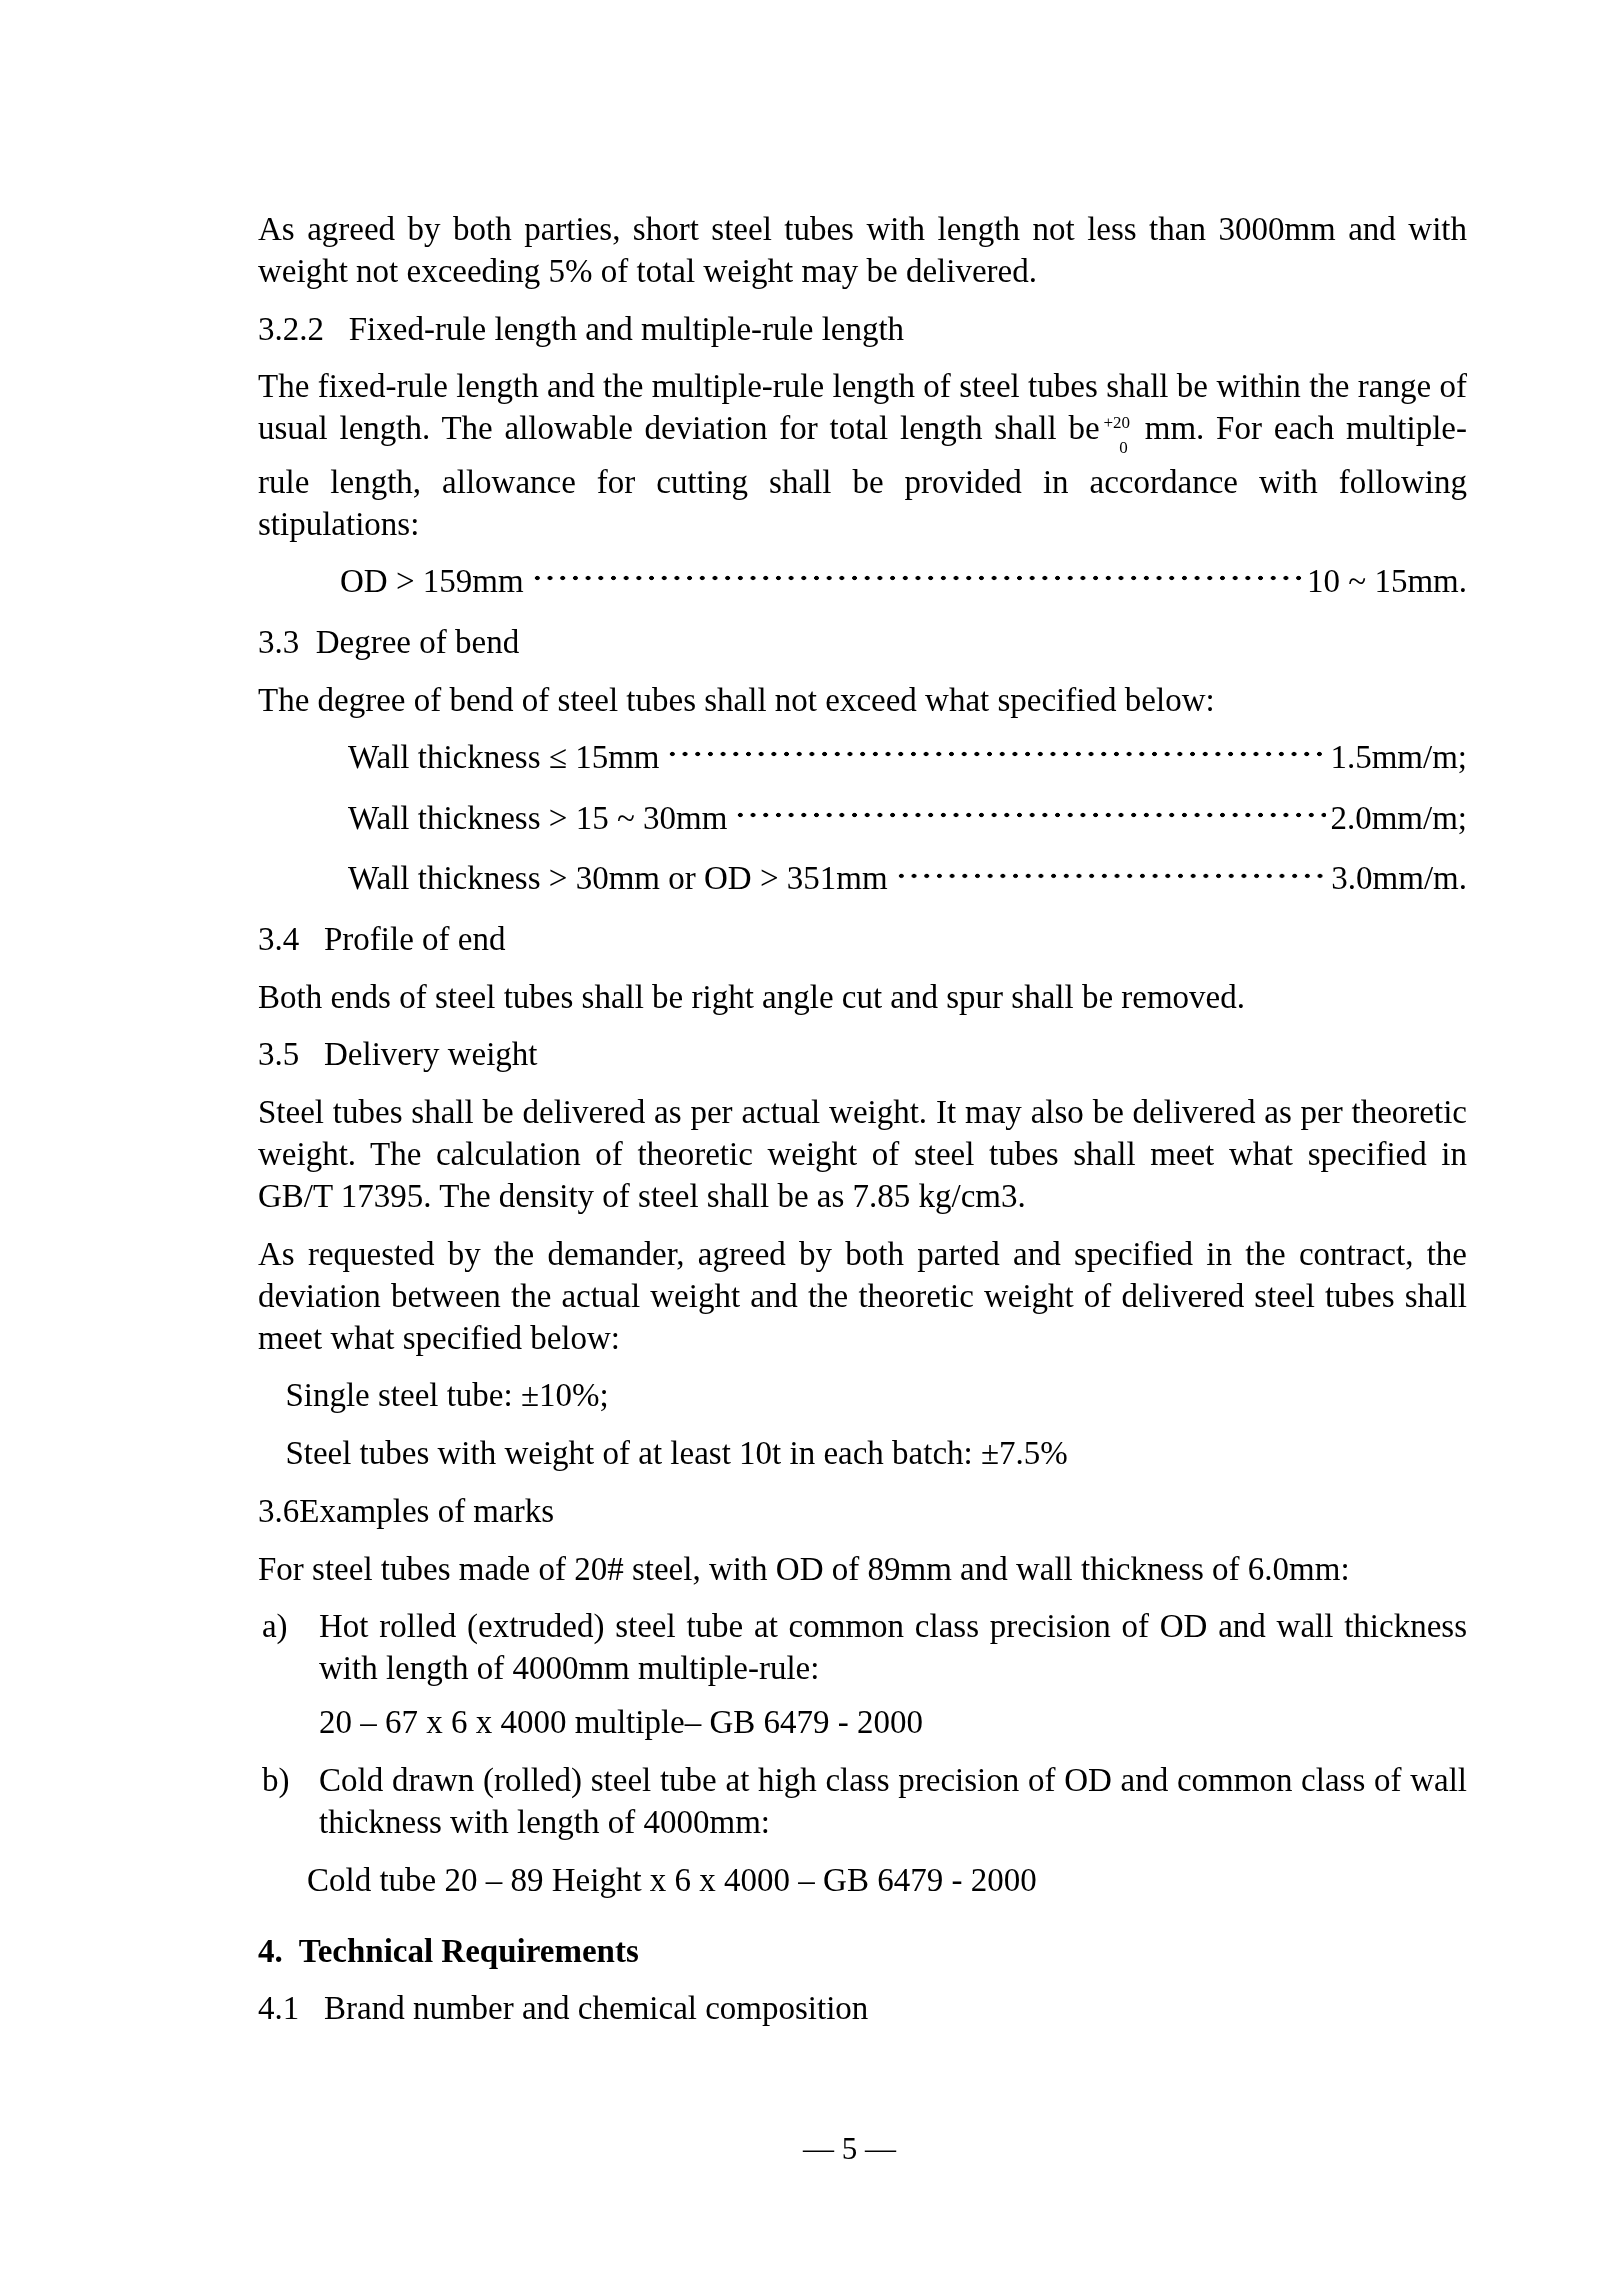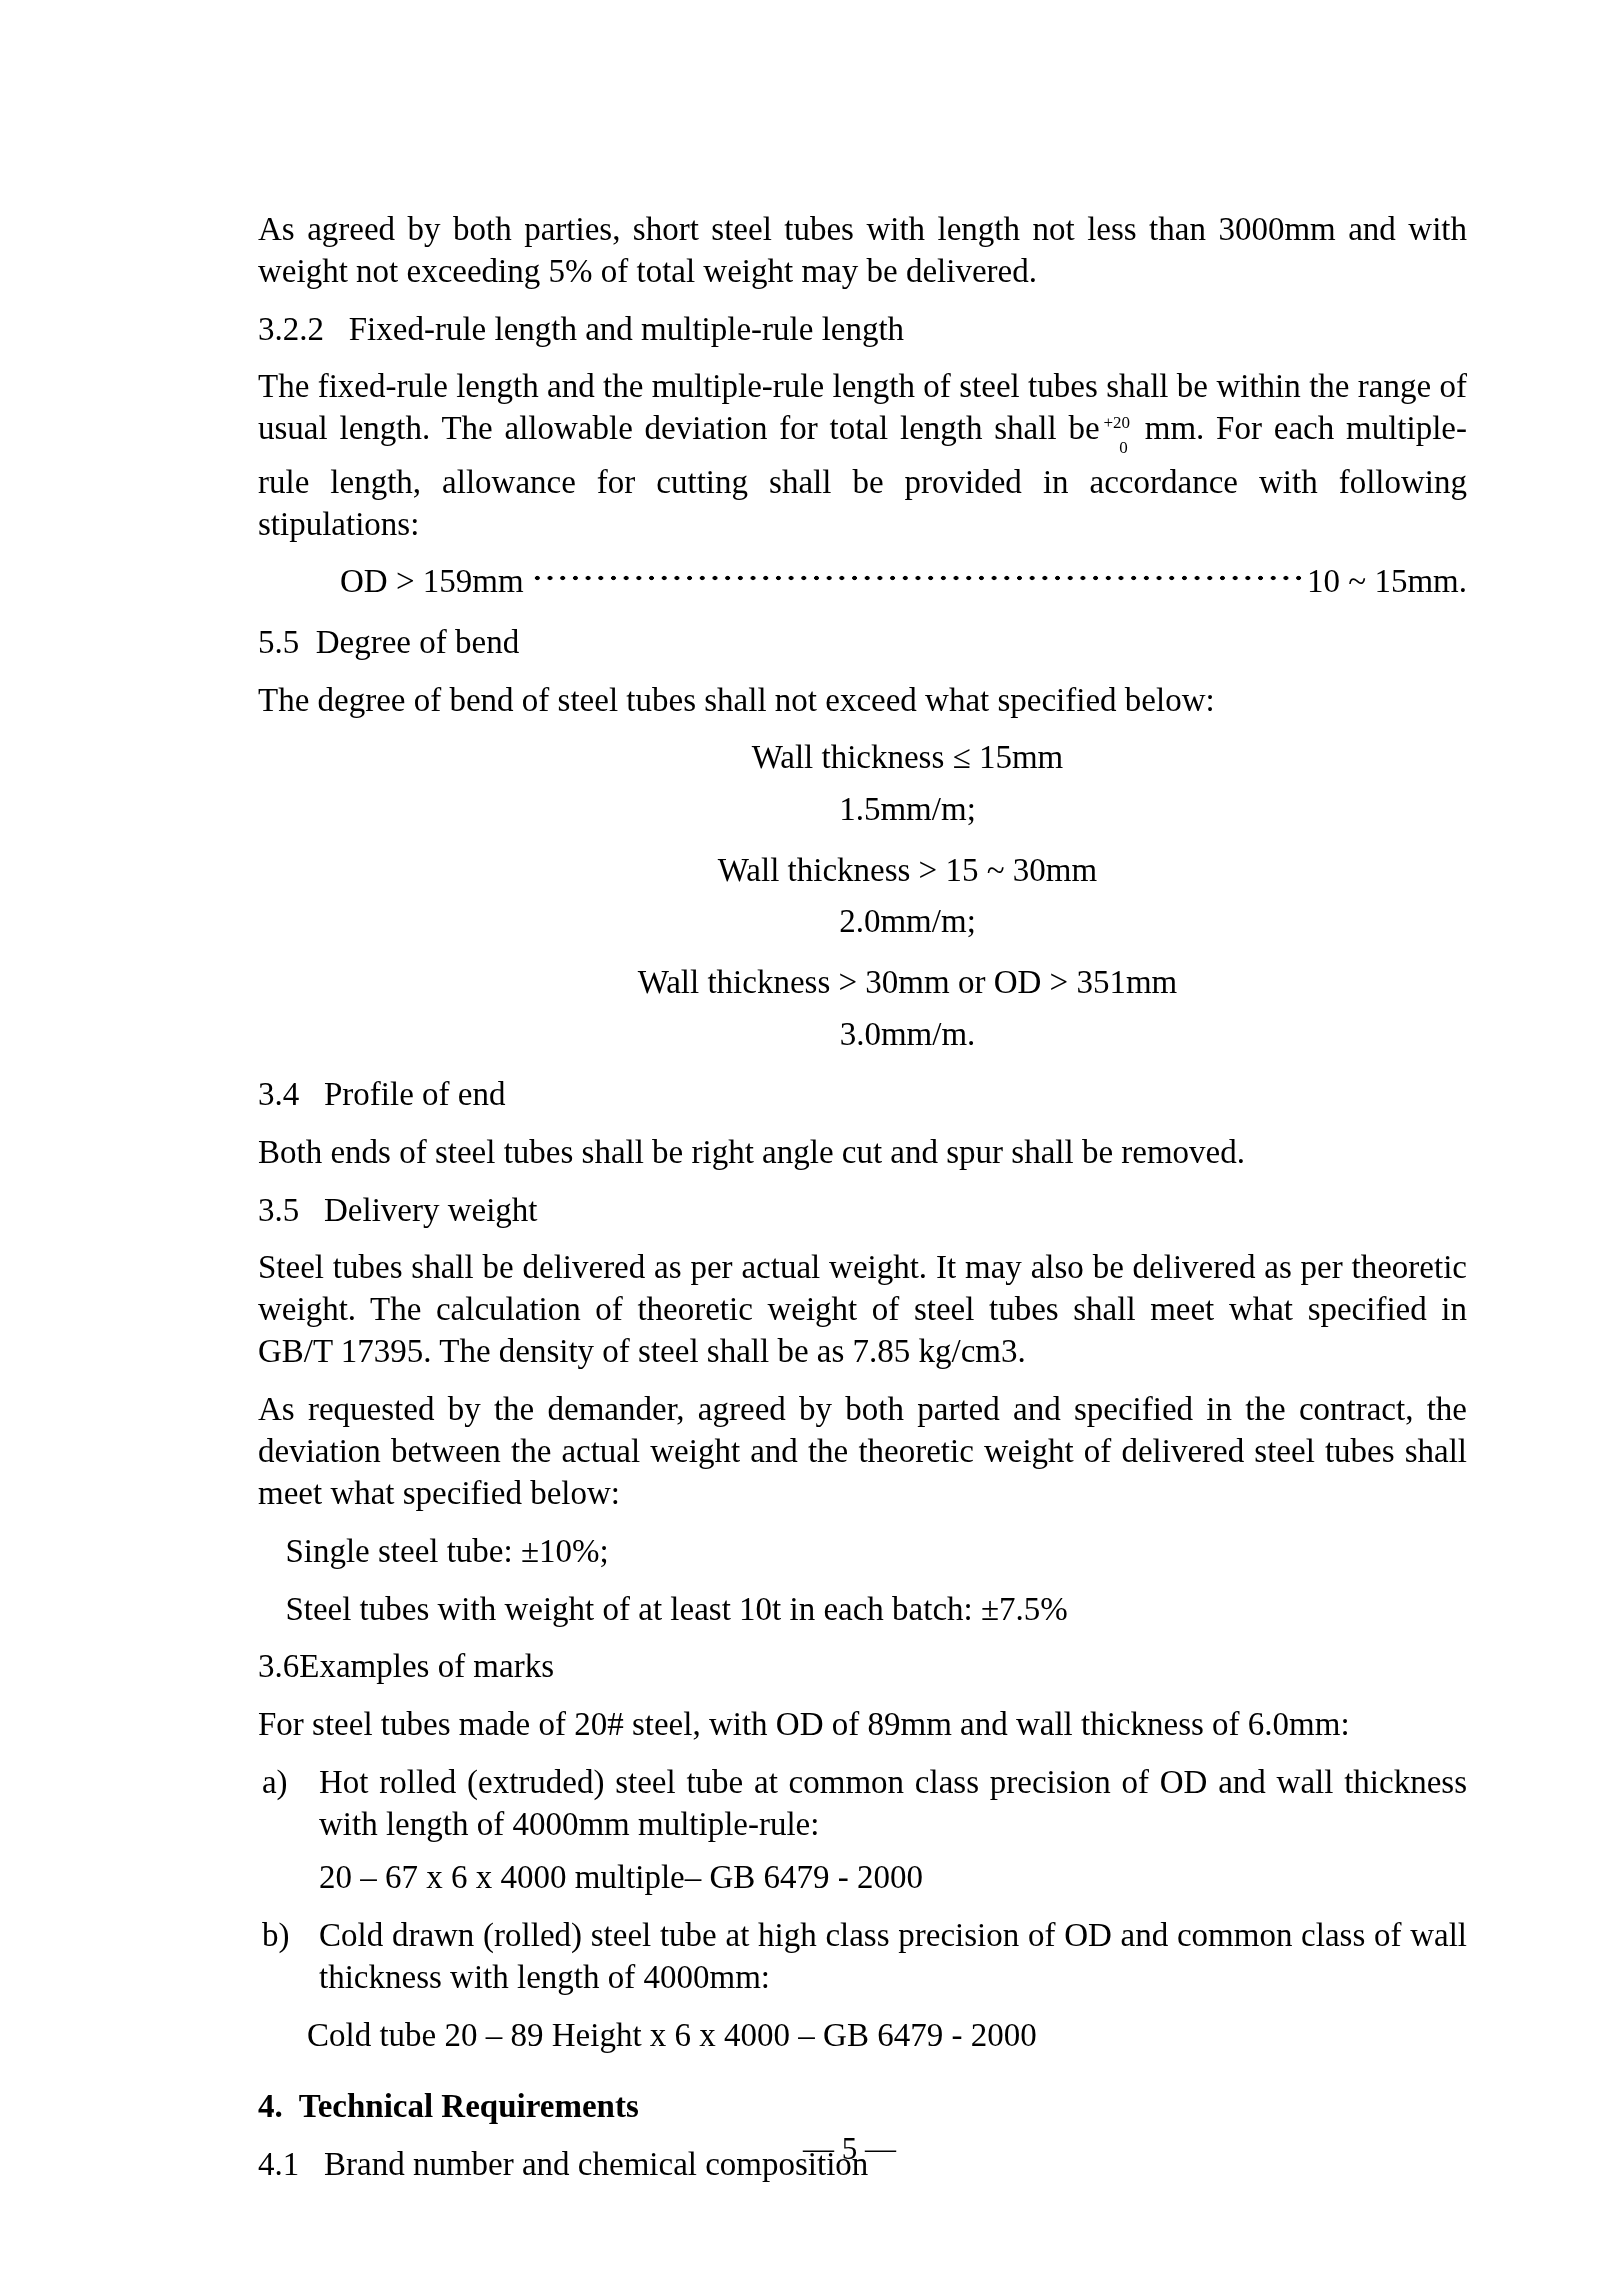--- a/index.html
+++ b/index.html
@@ -36,21 +36,21 @@
   }
   .small-indent { padding-left: 27.4px; }
 
   
   .leader-row {
     display: flex;
     align-items: center;
     margin: 0 0 18.6px 0;
   }
   .leader-row.indent-1 { padding-left: 82px; }
-  .leader-row.indent-2 { padding-left: 90px; flex-direction: column; }
+  .leader-row.indent-2 { padding-left: 90px; }
   .leader-label, .leader-value { white-space: pre; }
   .leader-dots {
     flex: 1 1 auto;
     height: 9.8px;
     margin: 0 4.9px;
     background-image: radial-gradient(circle, #000 2.1px, transparent 2.5px);
     background-size: 12.7px 9.8px;
     background-repeat: repeat-x;
     background-position: 2px center;
     position: relative;
@@ -110,21 +110,21 @@
 
   <p class="para"><span>The fixed-rule length and the multiple-rule length of steel tubes shall be within the range of usual length. The allowable deviation for total length shall be</span><span class="tol"><span class="tol-top">+20</span><span class="tol-bottom">0</span></span><span class="pre"> mm. For each multiple-rule length, allowance for cutting shall be provided in accordance with following stipulations:</span></p>
 
 
   <div class="leader-row indent-1">
     <span class="leader-label">OD &gt; 159mm</span>
     <span class="leader-dots"></span>
     <span class="leader-value">10 ~ 15mm.</span>
   </div>
 
-  <div class="heading">5.5  Degree of bend</div>
+  <div class="heading">3.3  Degree of bend</div>
 
   <p class="para no-justify">The degree of bend of steel tubes shall not exceed what specified below:</p>
 
   <div class="leader-row indent-2">
     <span class="leader-label">Wall thickness ≤ 15mm</span>
     <span class="leader-dots"></span>
     <span class="leader-value">1.5mm/m;</span>
   </div>
 
   <div class="leader-row indent-2">

